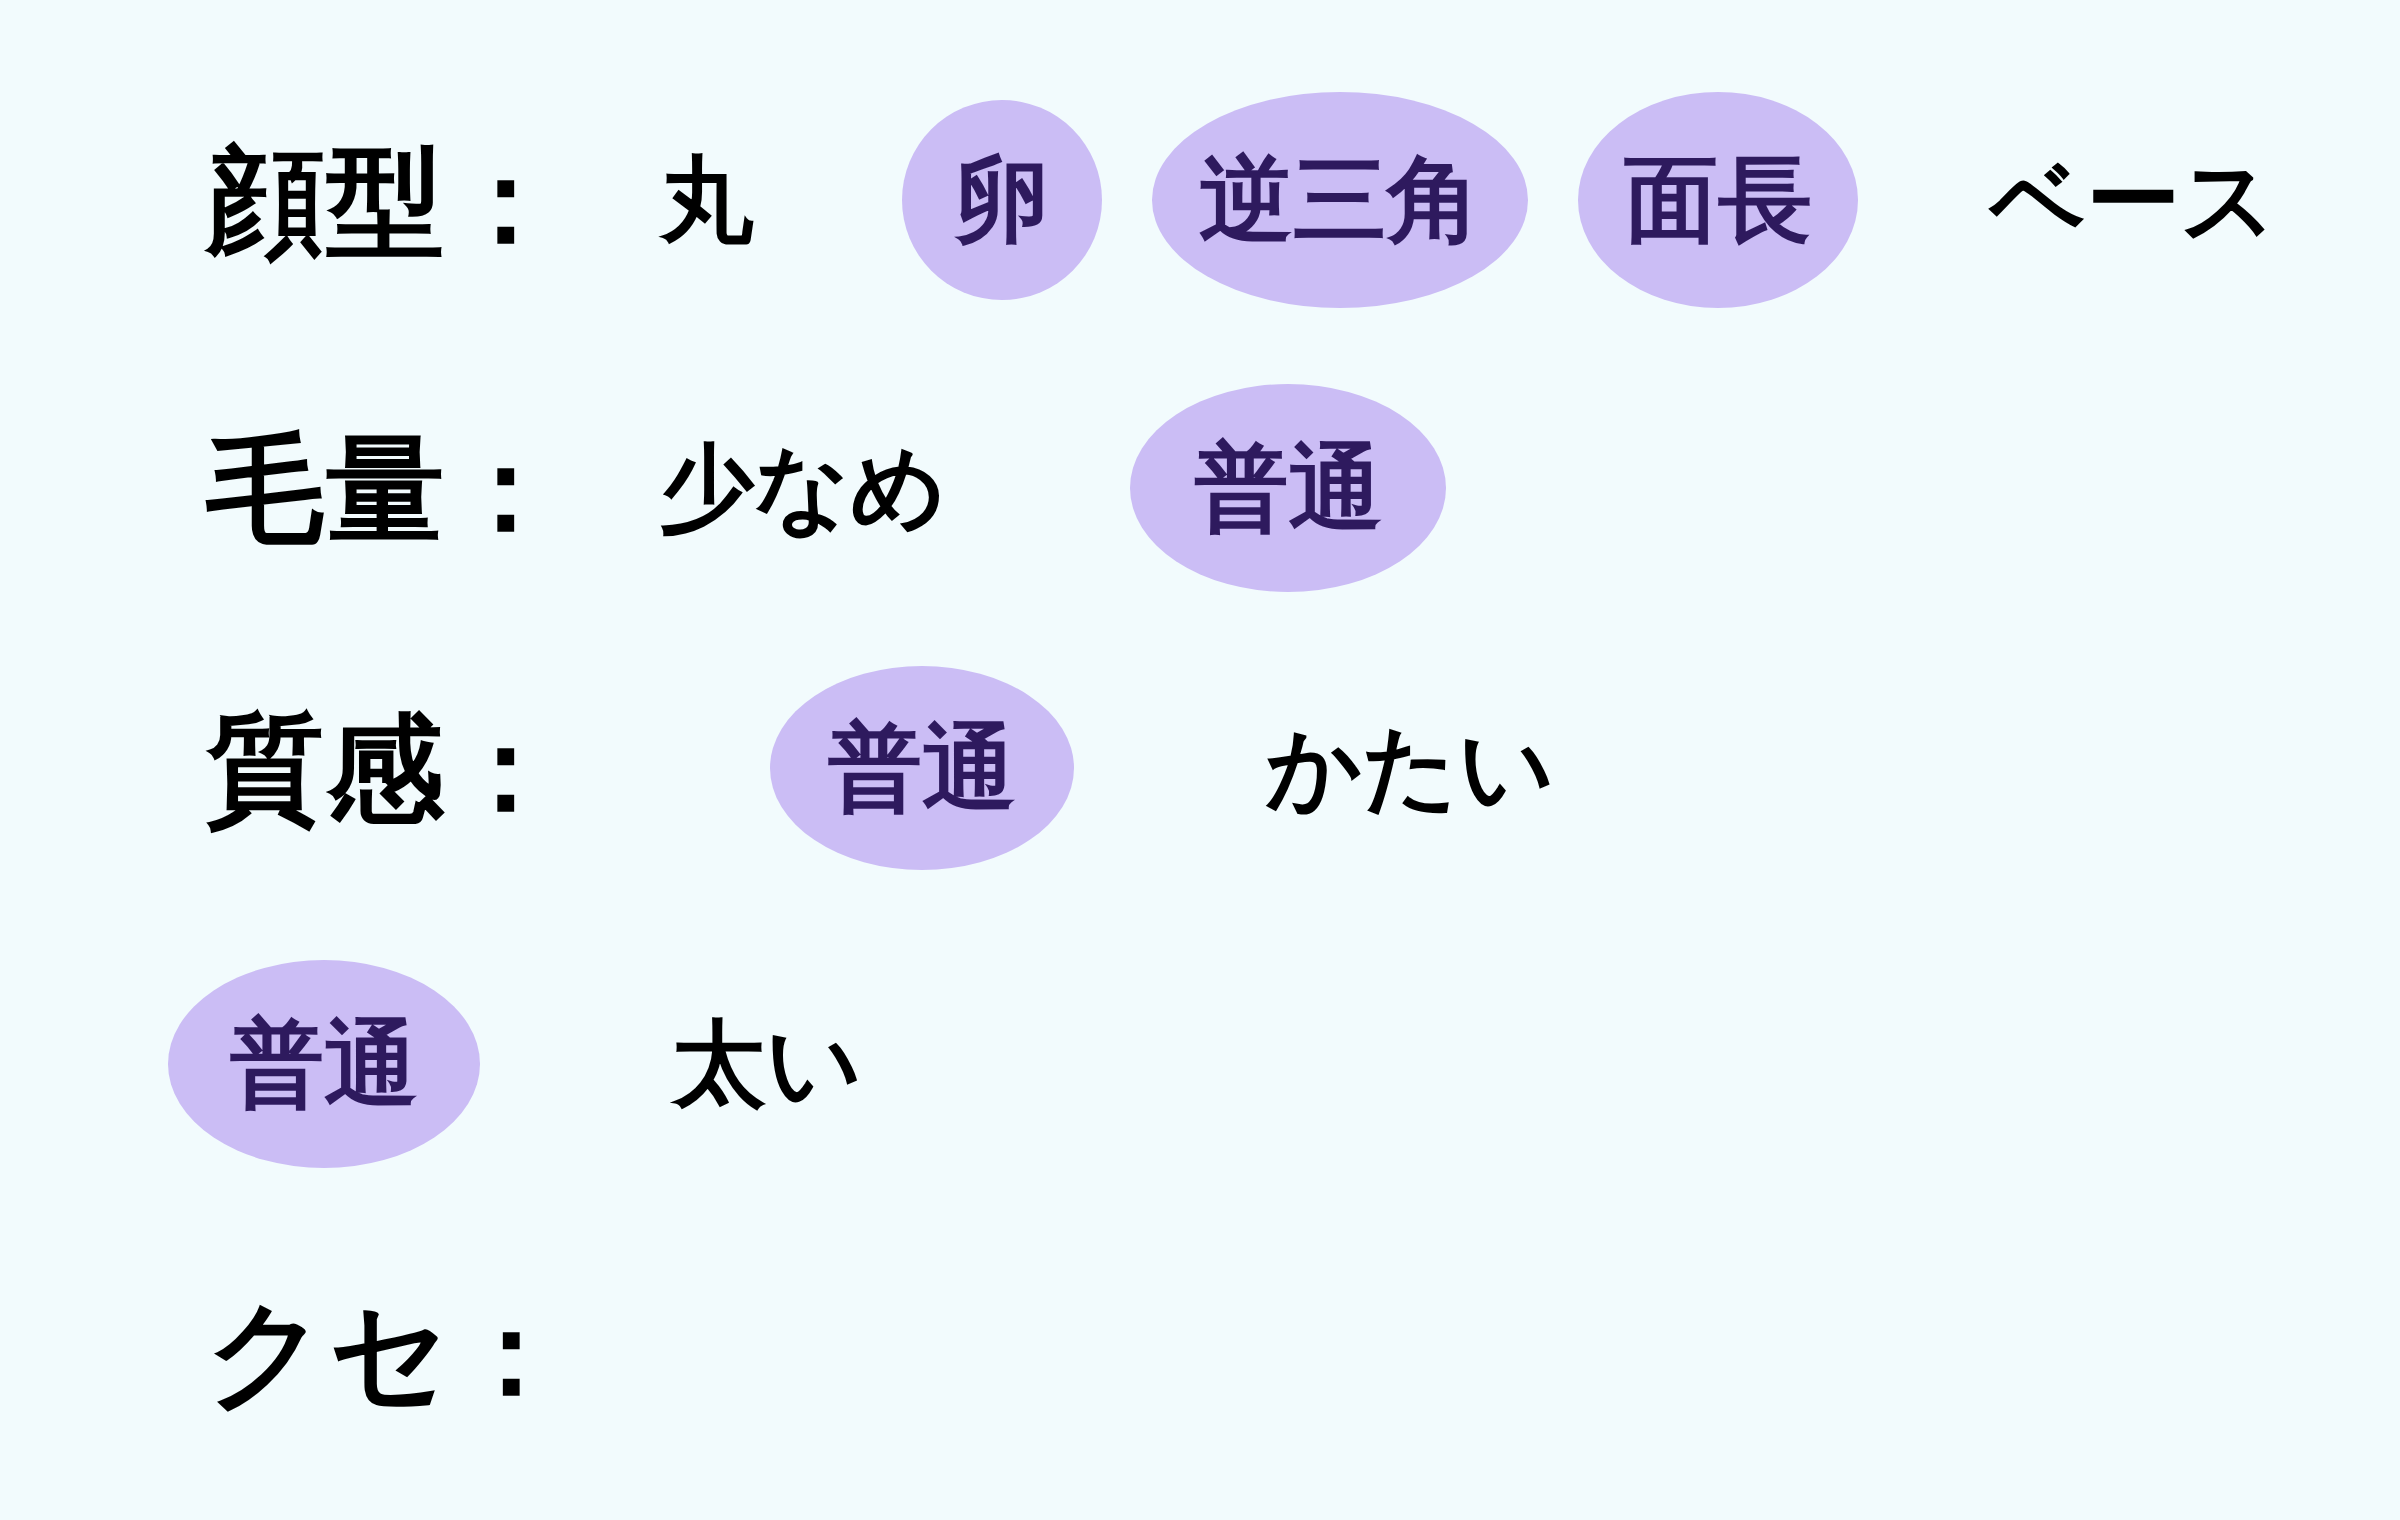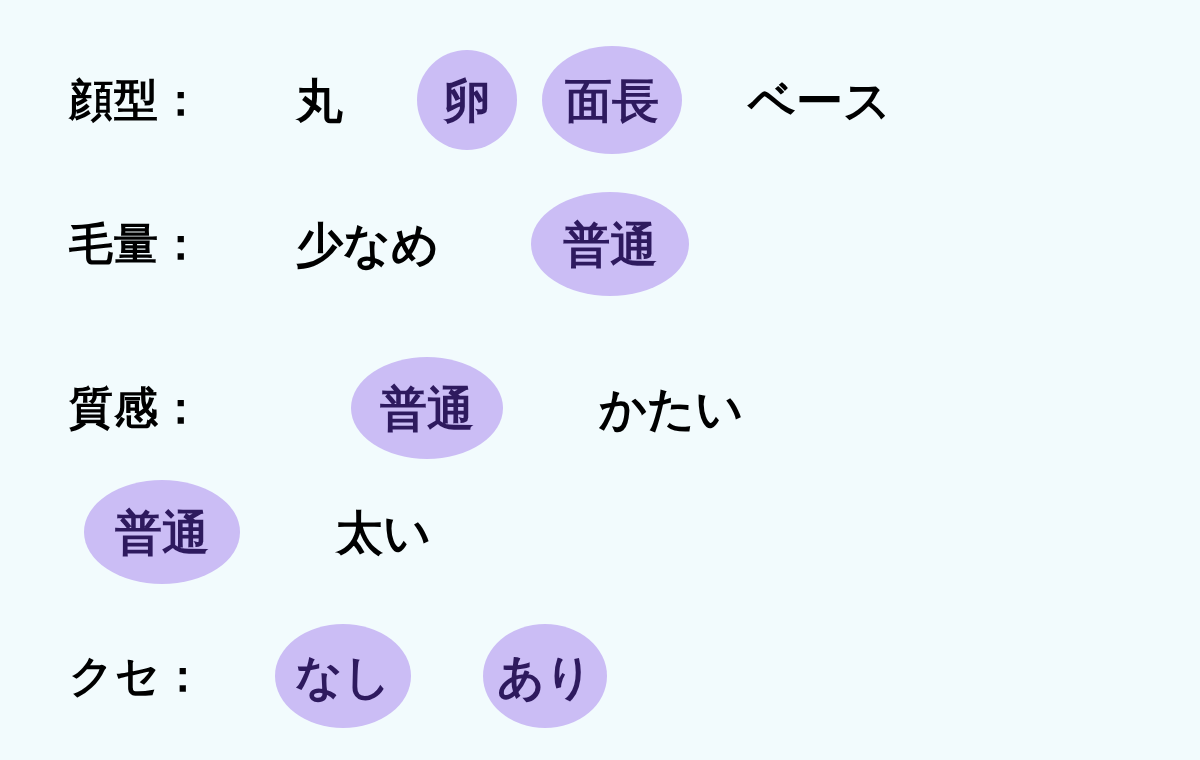--- a/index.html
+++ b/index.html
@@ -26,22 +26,22 @@
     left: 0;
     width: 1200px;
     height: 144px;
     display: flex;
     align-items: center;
   }
 
   .row-label {
     flex: 0 0 auto;
     width: 200px;
-    margin-left: 69px;
-    font-size: 44px;
+    margin-left: 103px;
+    font-size: 59px;
     font-weight: 700;
     color: #000000;
     letter-spacing: 0.02em;
     white-space: nowrap;
     line-height: 1;
   }
 
   .options {
     flex: 1 1 auto;
     display: flex;
@@ -96,49 +96,46 @@
 </head>
 <body>
 
 <div id="survey-sheet">
 
   <div class="attribute-row row-face" style="top:28px;">
     <div class="row-label">顔型：</div>
     <div class="options">
       <div class="option opt-0">丸</div>
       <div class="option selected opt-1">卵</div>
+      <div class="option selected opt-2">逆三角</div>
       <div class="option selected opt-4">面長</div>
       <div class="option opt-3">ベース</div>
     </div>
   </div>
 
   <div class="attribute-row row-volume" style="top:172px;">
     <div class="row-label">毛量：</div>
     <div class="options">
       <div class="option opt-0">少なめ</div>
       <div class="option selected opt-1">普通</div>
     </div>
   </div>
 
-  <div class="attribute-row row-texture" style="top:336px;">
+  <div class="attribute-row row-texture" style="top:312px;">
     <div class="row-label">質感：</div>
     <div class="options">
       <div class="option selected opt-1">普通</div>
       <div class="option opt-2">かたい</div>
     </div>
   </div>
 
   <div class="attribute-row row-thickness" style="top:460px;">
     <div class="options">
       <div class="option selected opt-1">普通</div>
       <div class="option opt-2">太い</div>
     </div>
   </div>
 
   <div class="attribute-row row-curl" style="top:604px;">
     <div class="row-label">クセ：</div>
-    <div class="options">
-      <div class="option selected opt-0">なし</div>
-      <div class="option selected opt-1">あり</div>
-    </div>
   </div>
 
 </div>
 
 </body></html>

